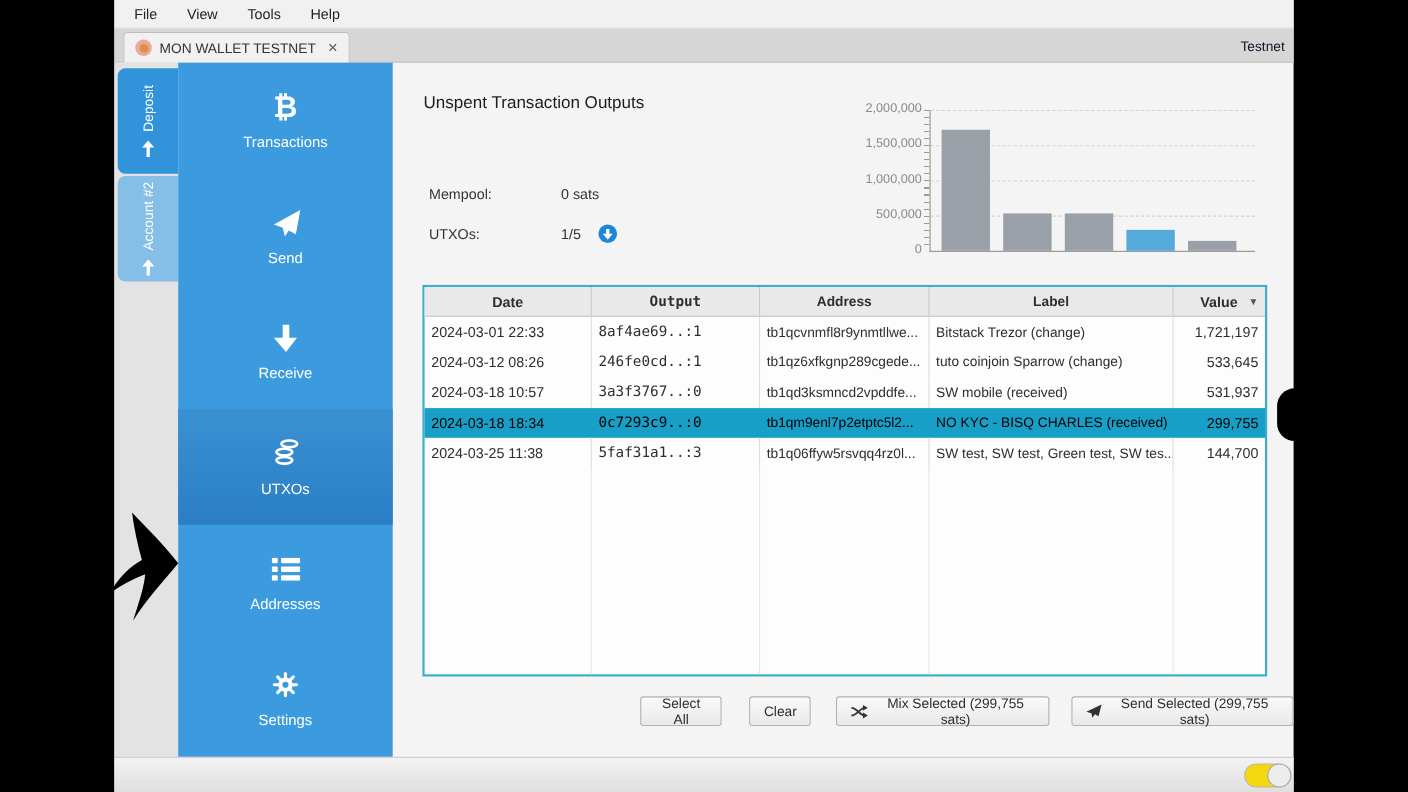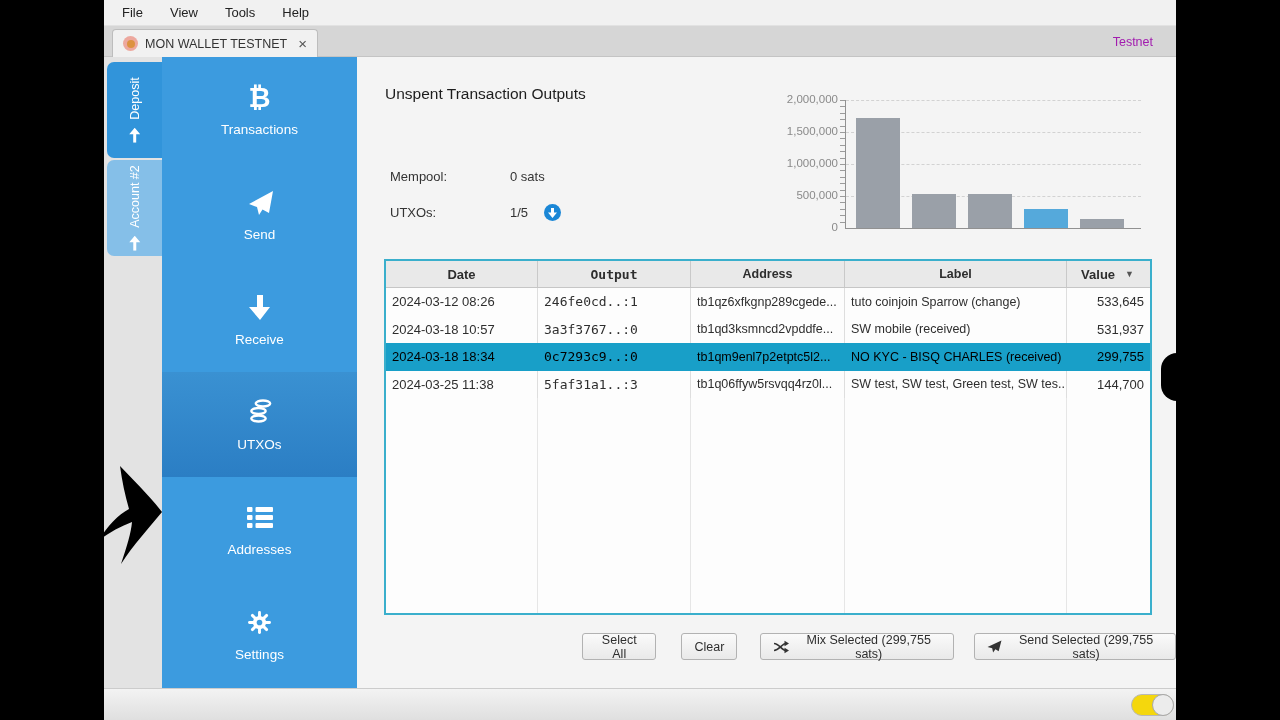--- a/index.html
+++ b/index.html
@@ -19,22 +19,22 @@
   
   .tabbar{position:absolute;top:26px;left:0;right:0;height:31px;background:#d6d6d6;
           border-bottom:1px solid #c4c4c4;box-sizing:border-box;}
   .tab{position:absolute;left:8px;top:3px;height:28px;background:#f1f1f1;border:1px solid #bdbdbd;
        border-bottom:none;border-radius:4px 4px 0 0;display:flex;align-items:center;
        padding:0 10px;gap:7px;font-size:12.5px;color:#333;box-sizing:border-box;}
   .tab-coin{width:15px;height:15px;border-radius:50%;background:#eda89e;display:flex;
             align-items:center;justify-content:center;}
   .tab-coin-inner{width:8px;height:8px;border-radius:50%;background:#dd9240;}
   .tab-close{font-size:15px;color:#555;margin-left:4px;line-height:1;}
-  .network{position:absolute;right:23px;top:0;height:31px;display:flex;align-items:center;
-           font-size:12.5px;color:#a21caf;}
+  .network{position:absolute;right:8px;top:0;height:31px;display:flex;align-items:center;
+           font-size:12.5px;color:#0f172a;}
 
   
   .content{position:absolute;top:57px;left:0;width:1072px;height:631px;}
 
   
   .vstrip{position:absolute;left:0;top:0;width:58px;height:631px;background:#e3e3e3;}
   .vtab{position:absolute;left:3px;width:55px;border-radius:7px 0 0 7px;display:flex;
         align-items:center;justify-content:center;cursor:pointer;}
   .vtab.active{background:#3194da;}
   .vtab.inactive{background:#85bfe8;}
@@ -73,21 +73,21 @@
   .bars{position:absolute;left:10px;bottom:0;height:128px;display:flex;align-items:flex-end;gap:12px;}
   .bar{width:44px;}
 
   
   .utable{position:absolute;left:27px;top:202px;width:768px;height:356px;background:#fdfdfd;
           border:2px solid #3aafcc;box-sizing:border-box;display:flex;flex-direction:column;}
   .trow{display:grid;grid-template-columns:152px 153px 154px 222px 83px;}
   .thead{height:26px;background:#e9e9e9;border-bottom:1px solid #c6c6c6;}
   .hcell{display:flex;align-items:center;justify-content:center;font-weight:bold;font-size:13px;
          color:#2e2e2e;border-right:1px solid #c9c9c9;cursor:pointer;}
-  .hcell:last-child{border-right:none;justify-content:flex-end;padding-right:16px;}
+  .hcell:last-child{border-right:none;justify-content:flex-end;padding-right:6px;}
   .sort{font-size:9px;color:#555;margin-left:10px;}
   .row{height:27.5px;cursor:pointer;}
   .cell{display:flex;align-items:center;padding:0 6px;font-size:13px;color:#2e2e2e;
         border-right:1px solid #dedede;overflow:hidden;white-space:nowrap;box-sizing:border-box;}
   .trow .cell:last-child{border-right:none;}
   .col-1{font-family:"DejaVu Sans Mono",monospace;}
   .col-2,.col-3{font-size:12.5px;}
   .col-4{justify-content:flex-end;}
   .row.selected{background:#189fc8;}
   .row.selected .cell{color:#000000;border-right-color:transparent;}
@@ -271,20 +271,27 @@
             </div>
         </div>
 
         <div class="utable" id="utxo-table">
             <div class="trow thead">
               <div class="hcell col-0">Date</div>
               <div class="hcell col-1">Output</div>
               <div class="hcell col-2">Address</div>
               <div class="hcell col-3">Label</div>
               <div class="hcell col-4">Value<span class="sort">▼</span></div>
+            </div>
+            <div class="trow row">
+              <div class="cell col-0">2024-03-01 22:33</div>
+              <div class="cell col-1">8af4ae69..:1</div>
+              <div class="cell col-2">tb1qcvnmfl8r9ynmtllwe...</div>
+              <div class="cell col-3">Bitstack Trezor (change)</div>
+              <div class="cell col-4">1,721,197</div>
             </div>
             <div class="trow row">
               <div class="cell col-0">2024-03-12 08:26</div>
               <div class="cell col-1">246fe0cd..:1</div>
               <div class="cell col-2">tb1qz6xfkgnp289cgede...</div>
               <div class="cell col-3">tuto coinjoin Sparrow (change)</div>
               <div class="cell col-4">533,645</div>
             </div>
             <div class="trow row">
               <div class="cell col-0">2024-03-18 10:57</div>

